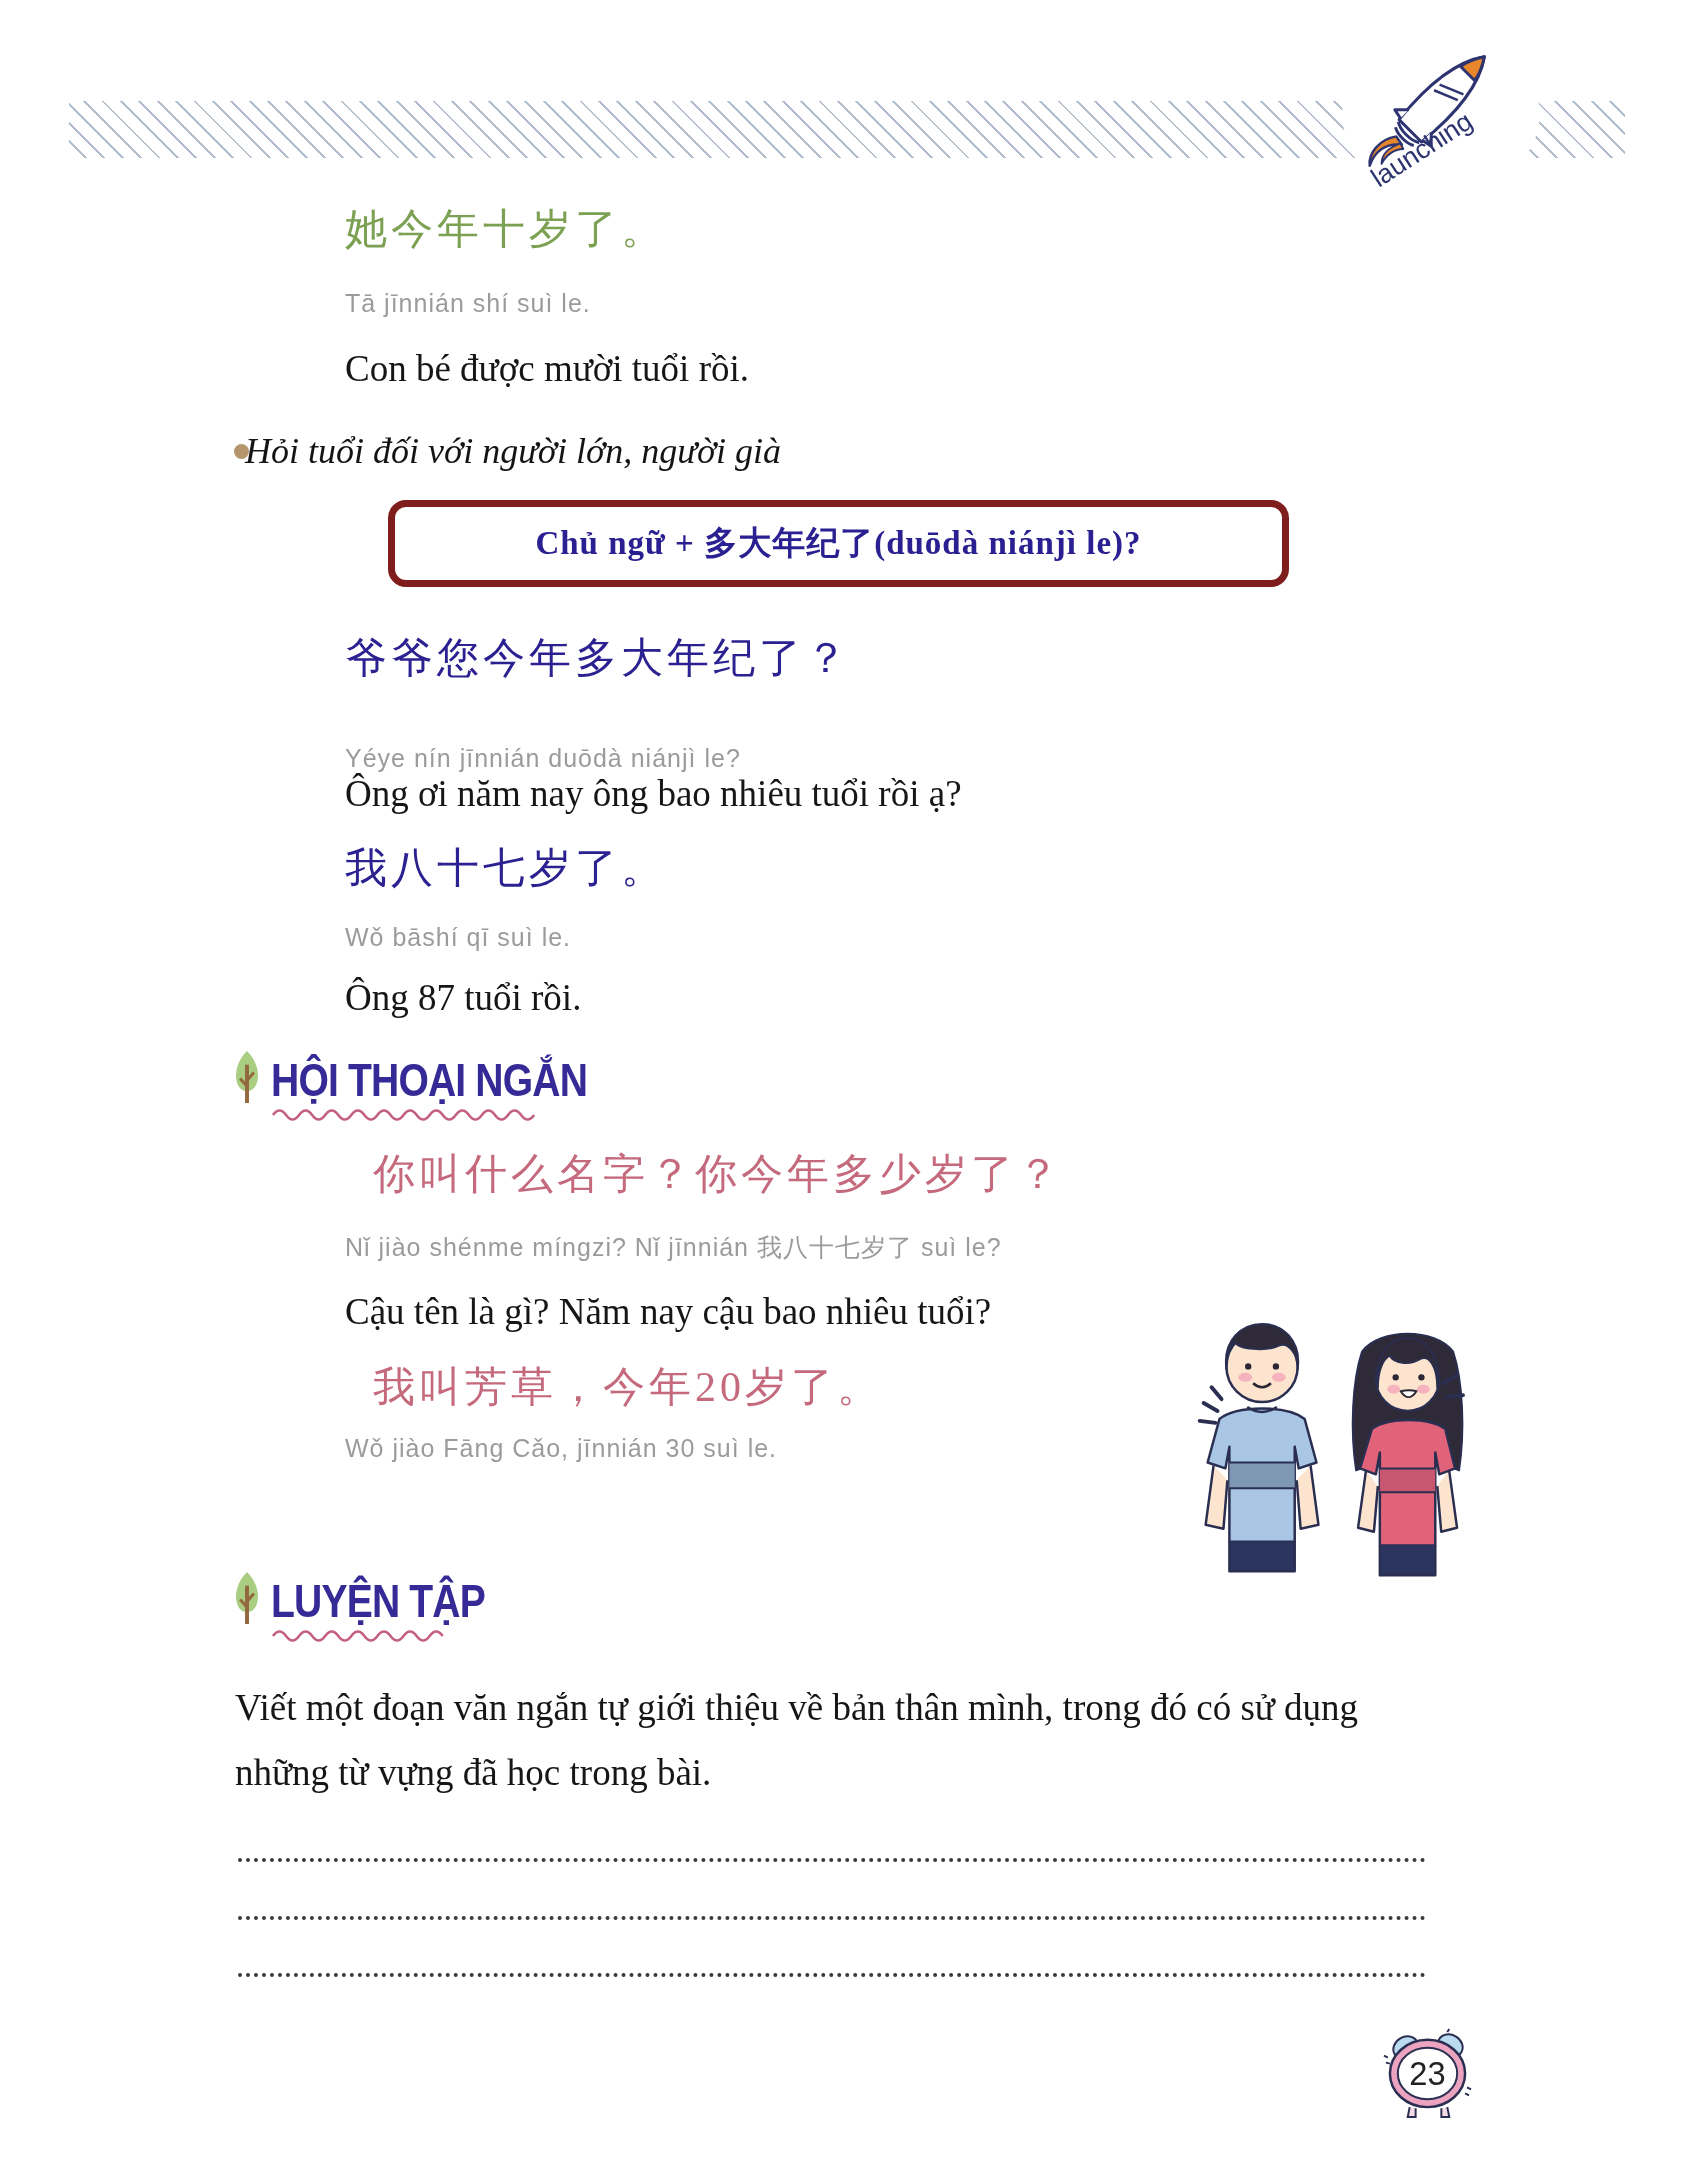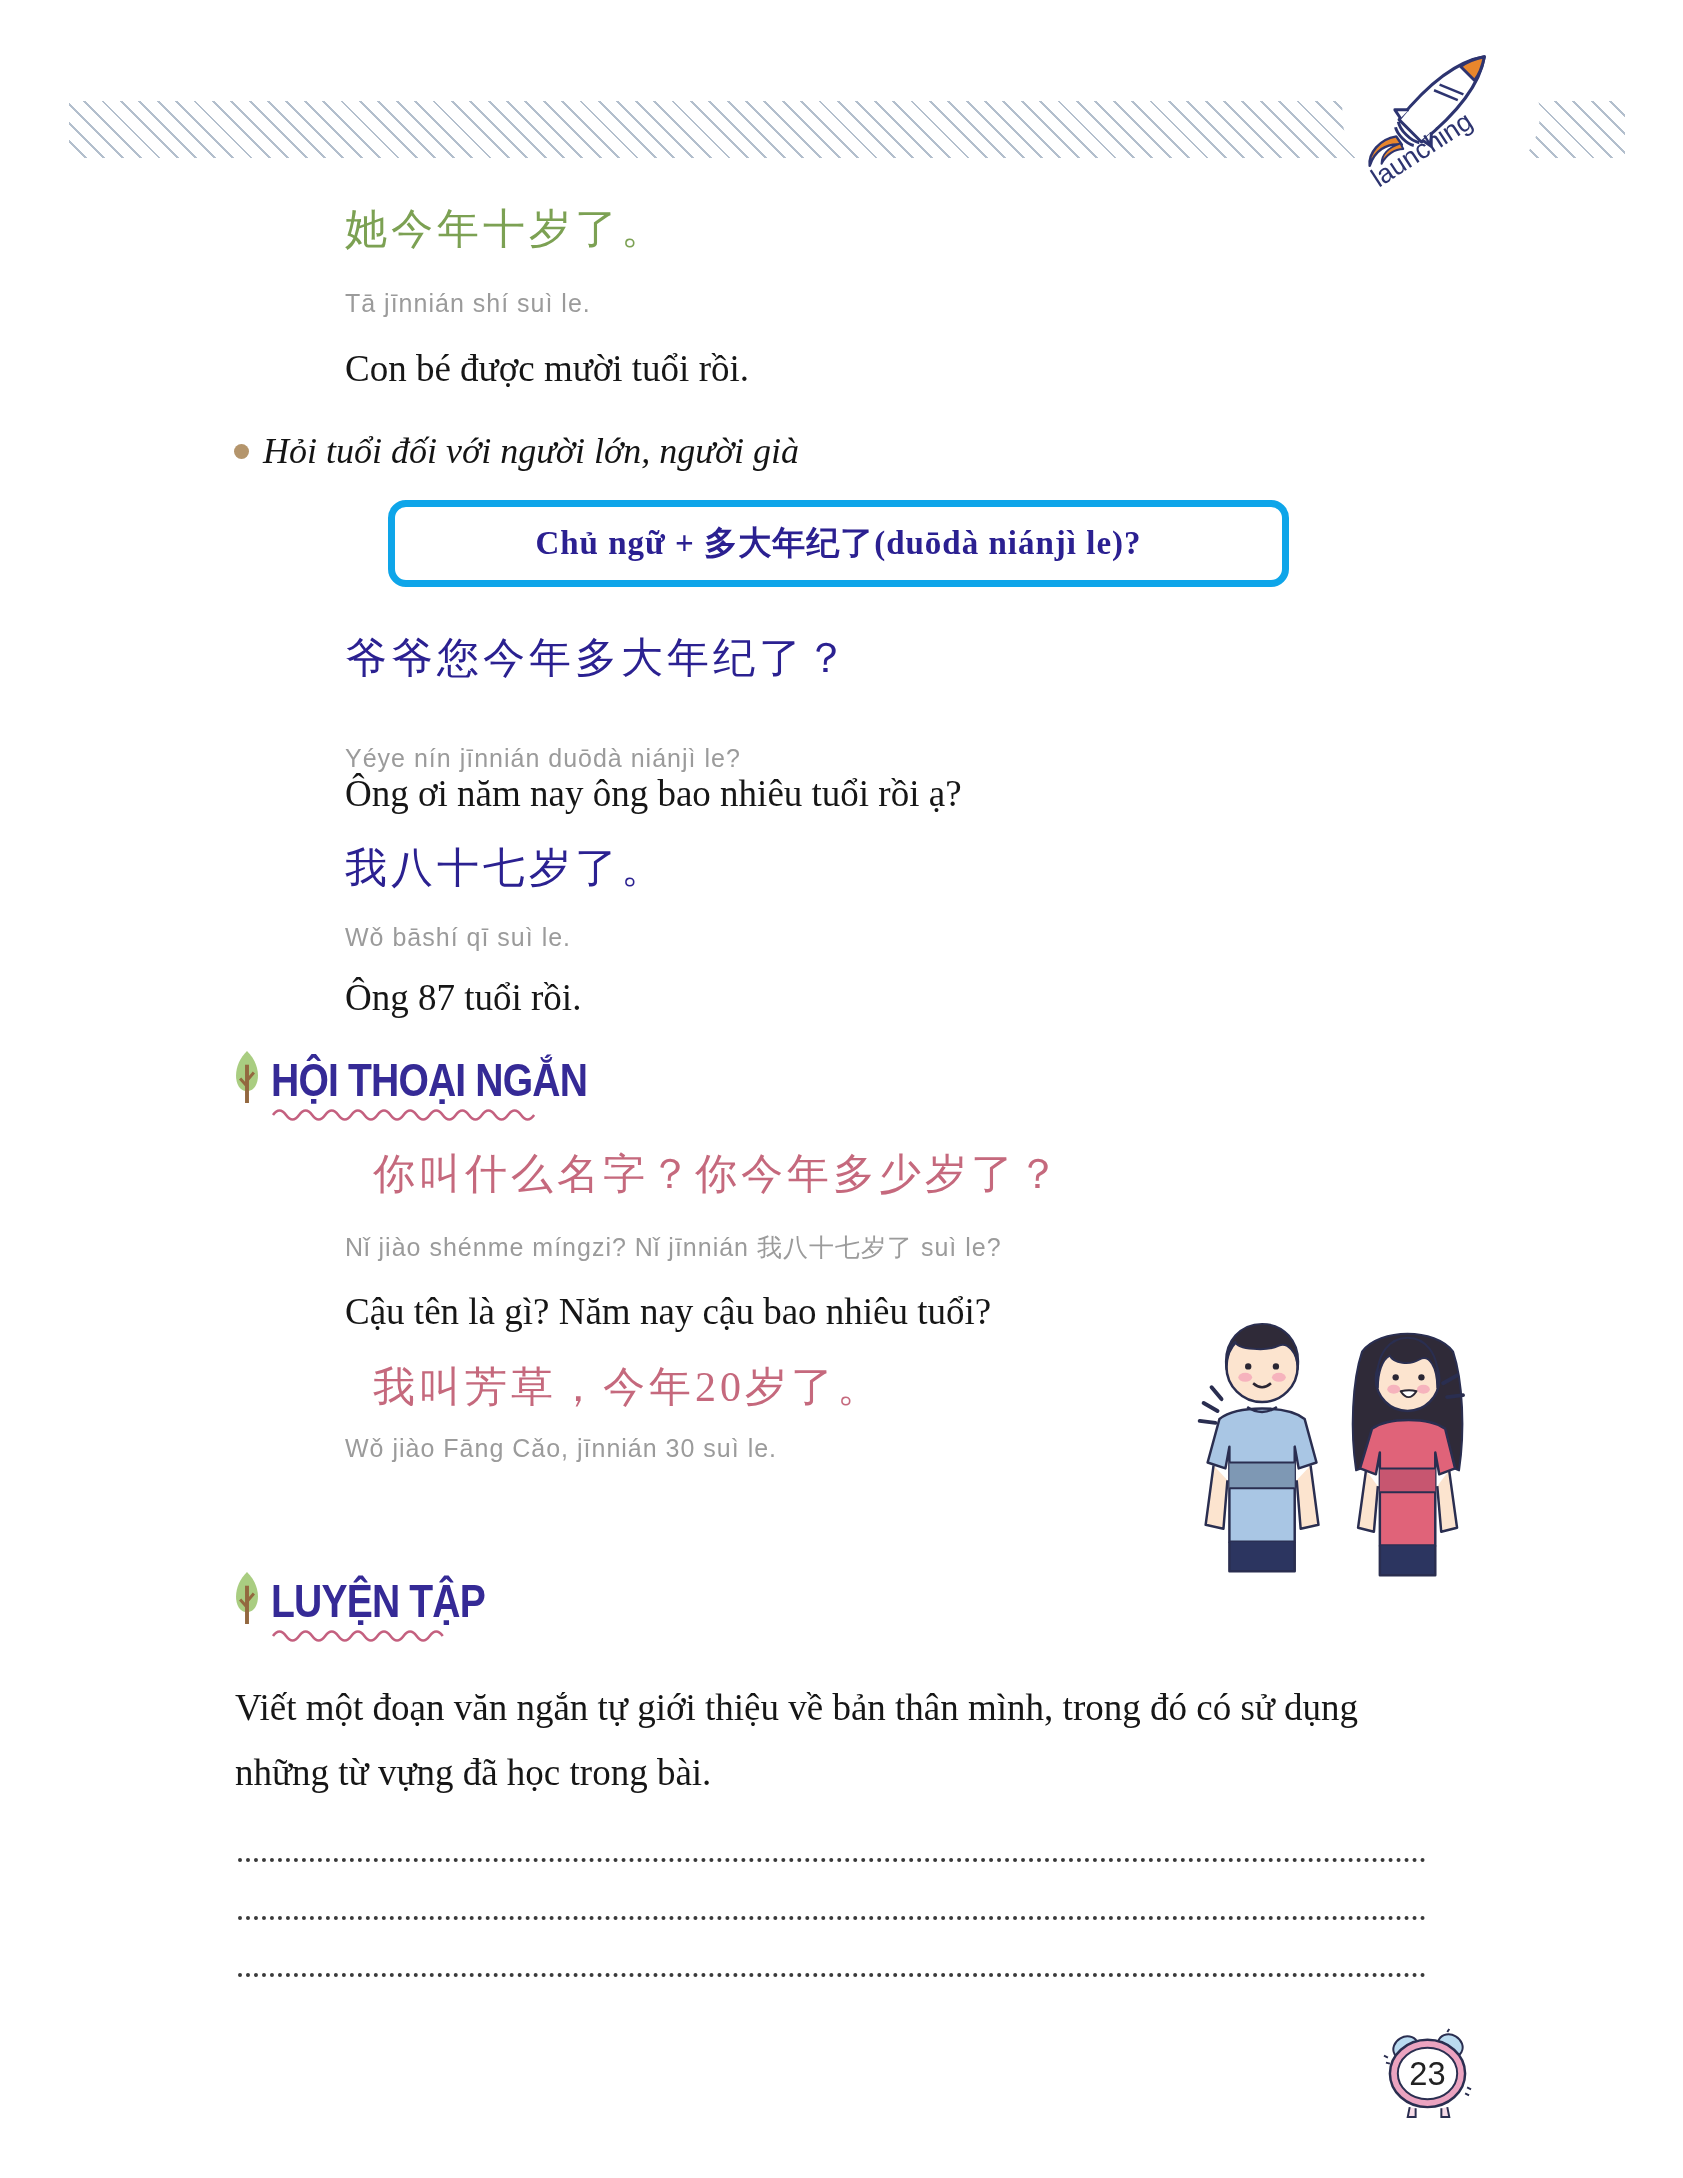--- a/index.html
+++ b/index.html
@@ -15,21 +15,21 @@
   .cn{font-family:"Liberation Serif","DejaVu Serif",serif;font-size:42px;letter-spacing:4px;white-space:nowrap;}
   .cn-green{color:#7ca153;}
   .cn-navy{color:#2b2191;}
   .cn-pink{color:#c5697d;margin-left:28px;}
   .pinyin{font-family:"Liberation Sans","DejaVu Sans",sans-serif;font-size:25px;color:#9b9b9b;
           letter-spacing:1px;white-space:nowrap;}
   .viet{font-family:"Liberation Serif","DejaVu Serif",serif;font-size:37px;color:#161616;white-space:nowrap;}
   .note-text{font-family:"Liberation Serif","DejaVu Serif",serif;font-style:italic;font-size:36px;color:#141414;white-space:nowrap;}
   .bullet-dot{width:15px;height:15px;border-radius:50%;background:#b4956c;}
 
-  .formula-box{left:388px;top:500px;width:901px;height:87px;border:7px solid #0ea5e9;border-radius:18px;
+  .formula-box{left:388px;top:500px;width:901px;height:87px;border:7px solid #7f1d1d;border-radius:18px;
     display:flex;align-items:center;justify-content:center;background:#ffffff;box-sizing:border-box;}
   .formula-text{font-size:33px;font-weight:bold;color:#2b2091;letter-spacing:1px;white-space:nowrap;
     font-family:"Liberation Serif","DejaVu Serif",serif;}
 
   .section-heading{font-family:"Liberation Sans","DejaVu Sans",sans-serif;font-weight:bold;font-size:46px;
     color:#352a96;letter-spacing:-1px;transform:scaleX(.85);transform-origin:left center;white-space:nowrap;}
 
   .para{font-family:"Liberation Serif","DejaVu Serif",serif;font-size:37px;color:#161616;line-height:65px;white-space:nowrap;}
 
   .answer-line{height:5px;border-bottom:4px dotted #3a3a3a;}
@@ -56,21 +56,21 @@
       <path d="M2,50 C-4,62 -3,72 3,78 C0,68 2,58 8,52 Z" fill="#e8862c" stroke-width="2"></path>
     </g>
     <text x="52" y="170" transform="rotate(-33 52 170)" fill="#2d3470" font-size="27" font-family="Liberation Sans, DejaVu Sans, sans-serif">launching</text>
   </svg>
 
   <div class="abs cn cn-green" style="left:345px;top:201px;">她今年十岁了。</div>
   <div class="abs pinyin" style="left:345px;top:289px;">Tā jīnnián shí suì le.</div>
   <div class="abs viet" style="left:345px;top:347px;">Con bé được mười tuổi rồi.</div>
 
   <div class="abs bullet-dot" style="left:234px;top:444px;"></div>
-  <div class="abs note-text" style="left:263px;top:430px;text-align:center;">Hỏi tuổi đối với người lớn, người già</div>
+  <div class="abs note-text" style="left:245px;top:430px;text-align:center;">Hỏi tuổi đối với người lớn, người già</div>
 
   <div class="abs formula-box">
     <span class="formula-text">Chủ ngữ + 多大年纪了(duōdà niánjì le)?</span>
   </div>
 
   <div class="abs cn cn-navy" style="left:345px;top:630px;">爷爷您今年多大年纪了？</div>
   <div class="abs pinyin" style="left:345px;top:726px;margin-top:18px;">Yéye nín jīnnián duōdà niánjì le?</div>
   <div class="abs viet" style="left:345px;top:772px;">Ông ơi năm nay ông bao nhiêu tuổi rồi ạ?</div>
   <div class="abs cn cn-navy" style="left:345px;top:840px;">我八十七岁了。</div>
   <div class="abs pinyin" style="left:345px;top:923px;">Wǒ bāshí qī suì le.</div>

